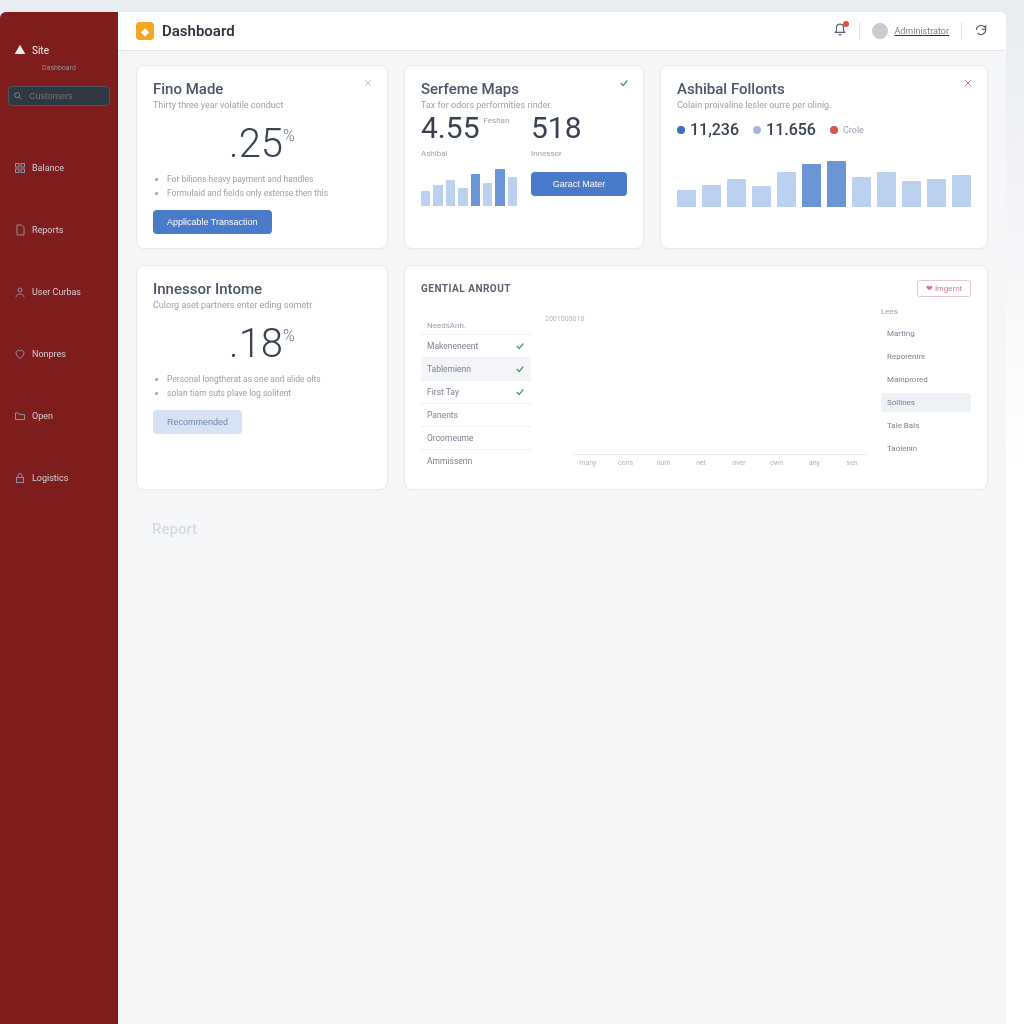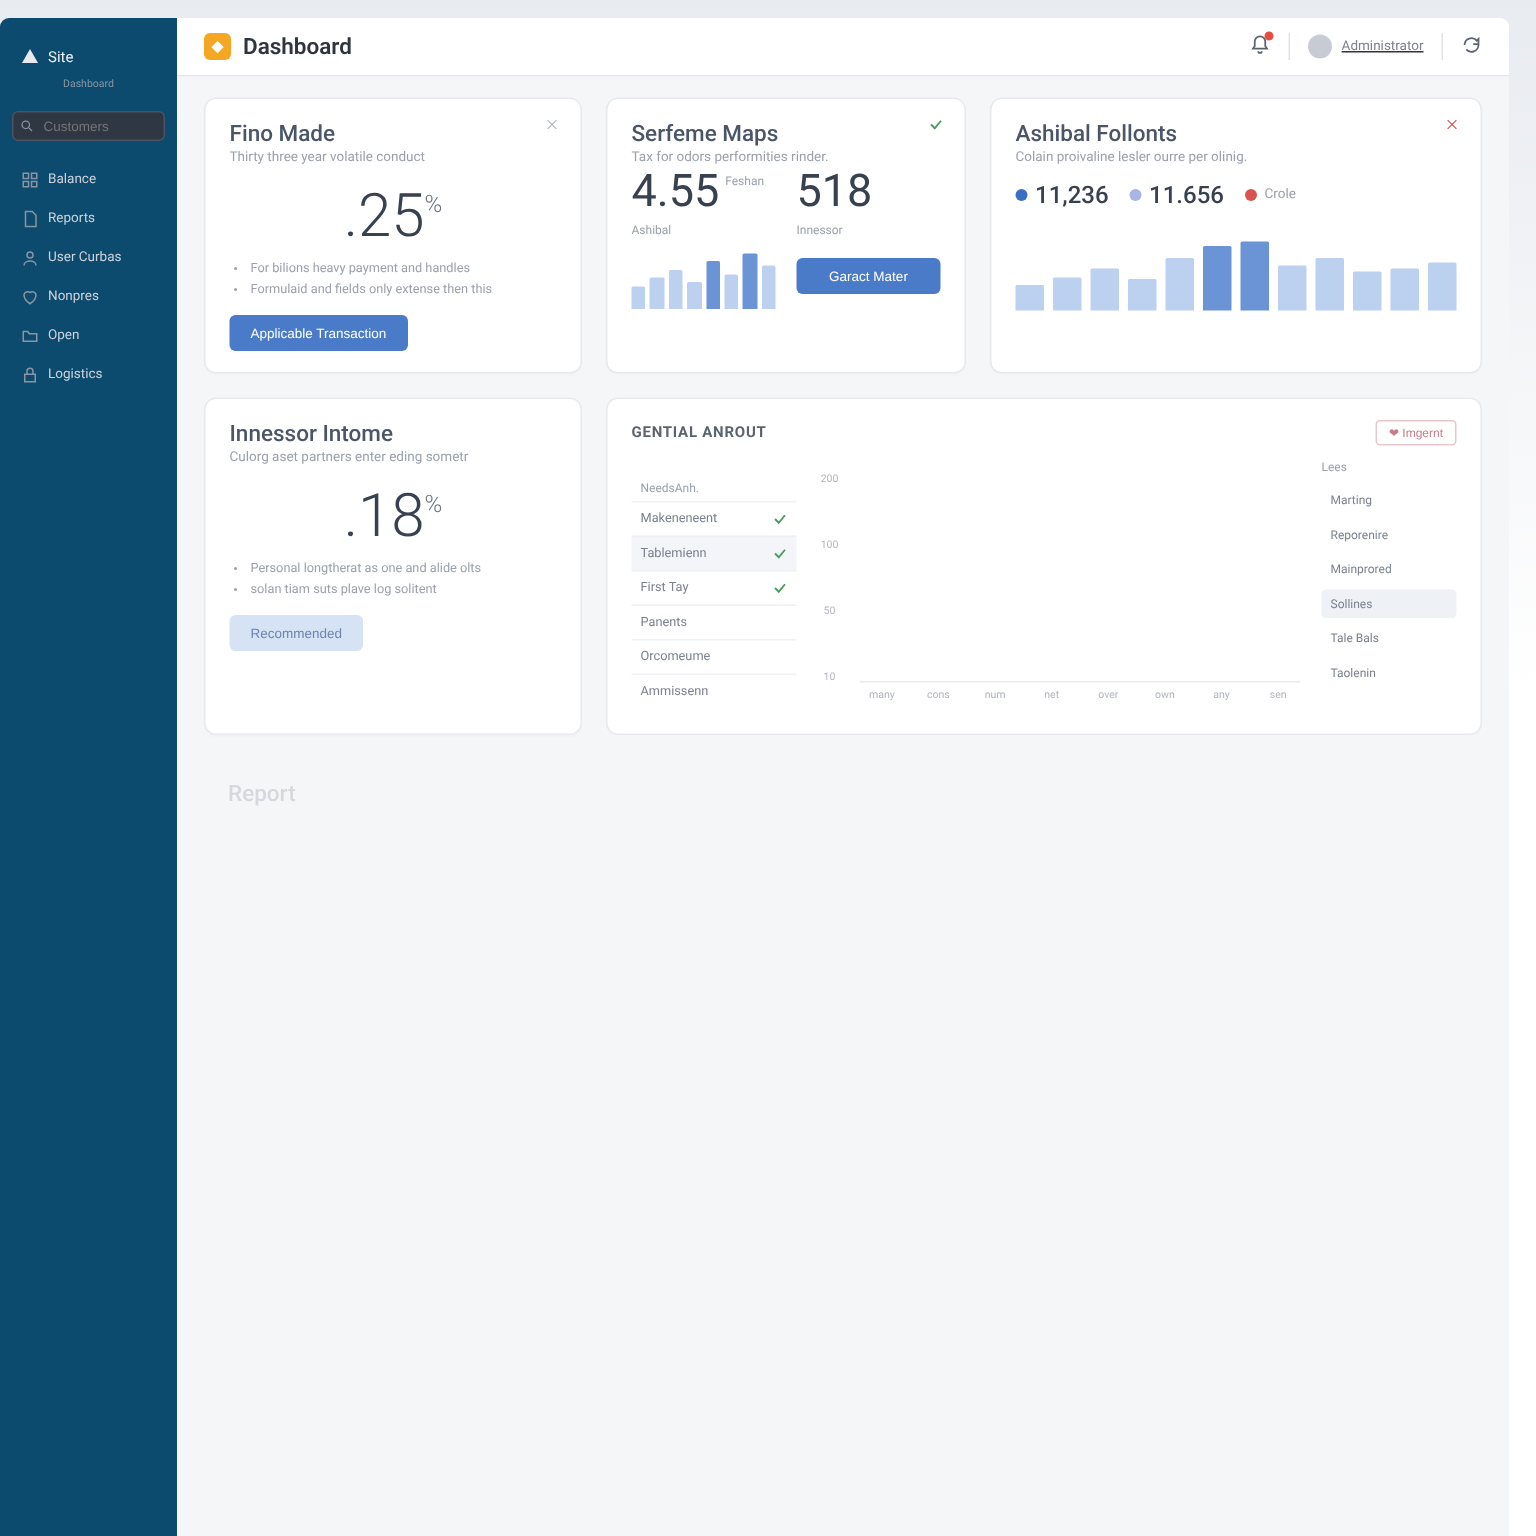--- a/index.html
+++ b/index.html
@@ -13,23 +13,23 @@
   color: #333;
 }
 .app {
   display: flex;
   width: 100%;
   height: 100%;
   padding: 12px 18px 0 0;
 }
 .sidebar {
   width: 118px;
-  background: #0c4a6e;
+  background: #7f1d1d;
   color: #cdd3db;
-  padding: 16px 8px;
+  padding: 28px 8px;
   border-radius: 6px 0 0 0;
   display: flex;
   flex-direction: column;
   gap: 6px;
 }
 .brand {
   display: flex;
   align-items: center;
   gap: 4px;
   color: #eef1f5;
@@ -60,20 +60,21 @@
   stroke: #8a95a3;
 }
 .nav-item {
   display: flex;
   align-items: center;
   gap: 6px;
   padding: 4px 6px;
   font-size: 9px;
   border-radius: 4px;
   cursor: pointer;
+  margin-top: 36px;
 }
 .nav-item svg { width: 12px; height: 12px; stroke: #8a95a3; }
 .main {
   flex: 1;
   background: #f5f6f8;
   border-radius: 0 6px 0 0;
   display: flex;
   flex-direction: column;
   overflow: hidden;
 }
@@ -193,21 +194,21 @@
 }
 .ck-row.active { background: #f3f5f8; }
 .ck-row svg { width: 10px; height: 10px; stroke: #4a9d5e; }
 
 .big-chart {
   flex: 1;
   display: flex;
   gap: 12px;
   margin-top: 8px;
 }
-.axis-labels { display: flex; flex-direction: column; justify-content: space-between; font-size: 7px; color: #b0b5bd; height: 140px; text-align: center; width: 16px; }
+.axis-labels { display: flex; justify-content: space-between; font-size: 7px; color: #b0b5bd; height: 140px; text-align: left; width: 16px; }
 .plot-area { flex: 1; position: relative; height: 160px; }
 .plot-bars { display: flex; align-items: flex-end; gap: 8px; height: 140px; border-bottom: 1px solid #e8eaee; }
 .plot-group { flex: 1; display: flex; align-items: flex-end; gap: 2px; }
 .plot-group .b { flex: 1; border-radius: 1px 1px 0 0; }
 .b.c1 { background: #d9e4f5; }
 .b.c2 { background: #8fafde; }
 .b.c3 { background: #4a7bc8; }
 .x-labels { display: flex; gap: 8px; font-size: 7px; color: #b0b5bd; margin-top: 4px; }
 .x-labels span { flex: 1; text-align: center; }
 

